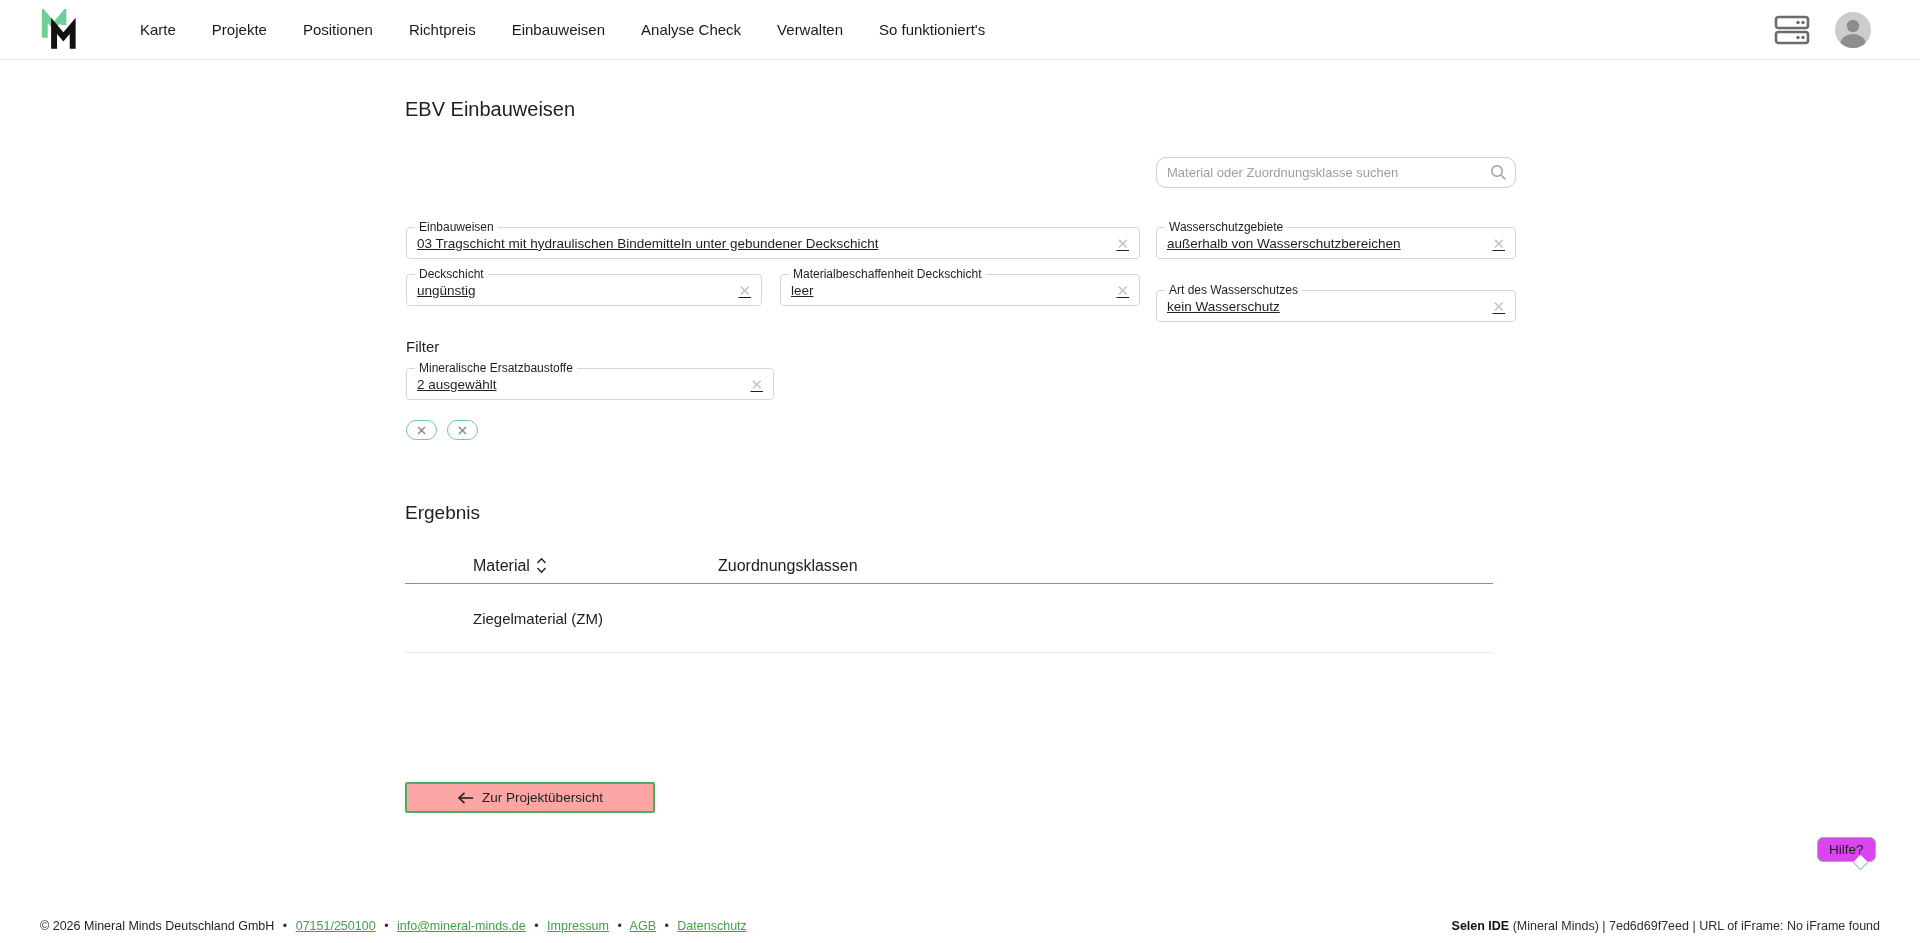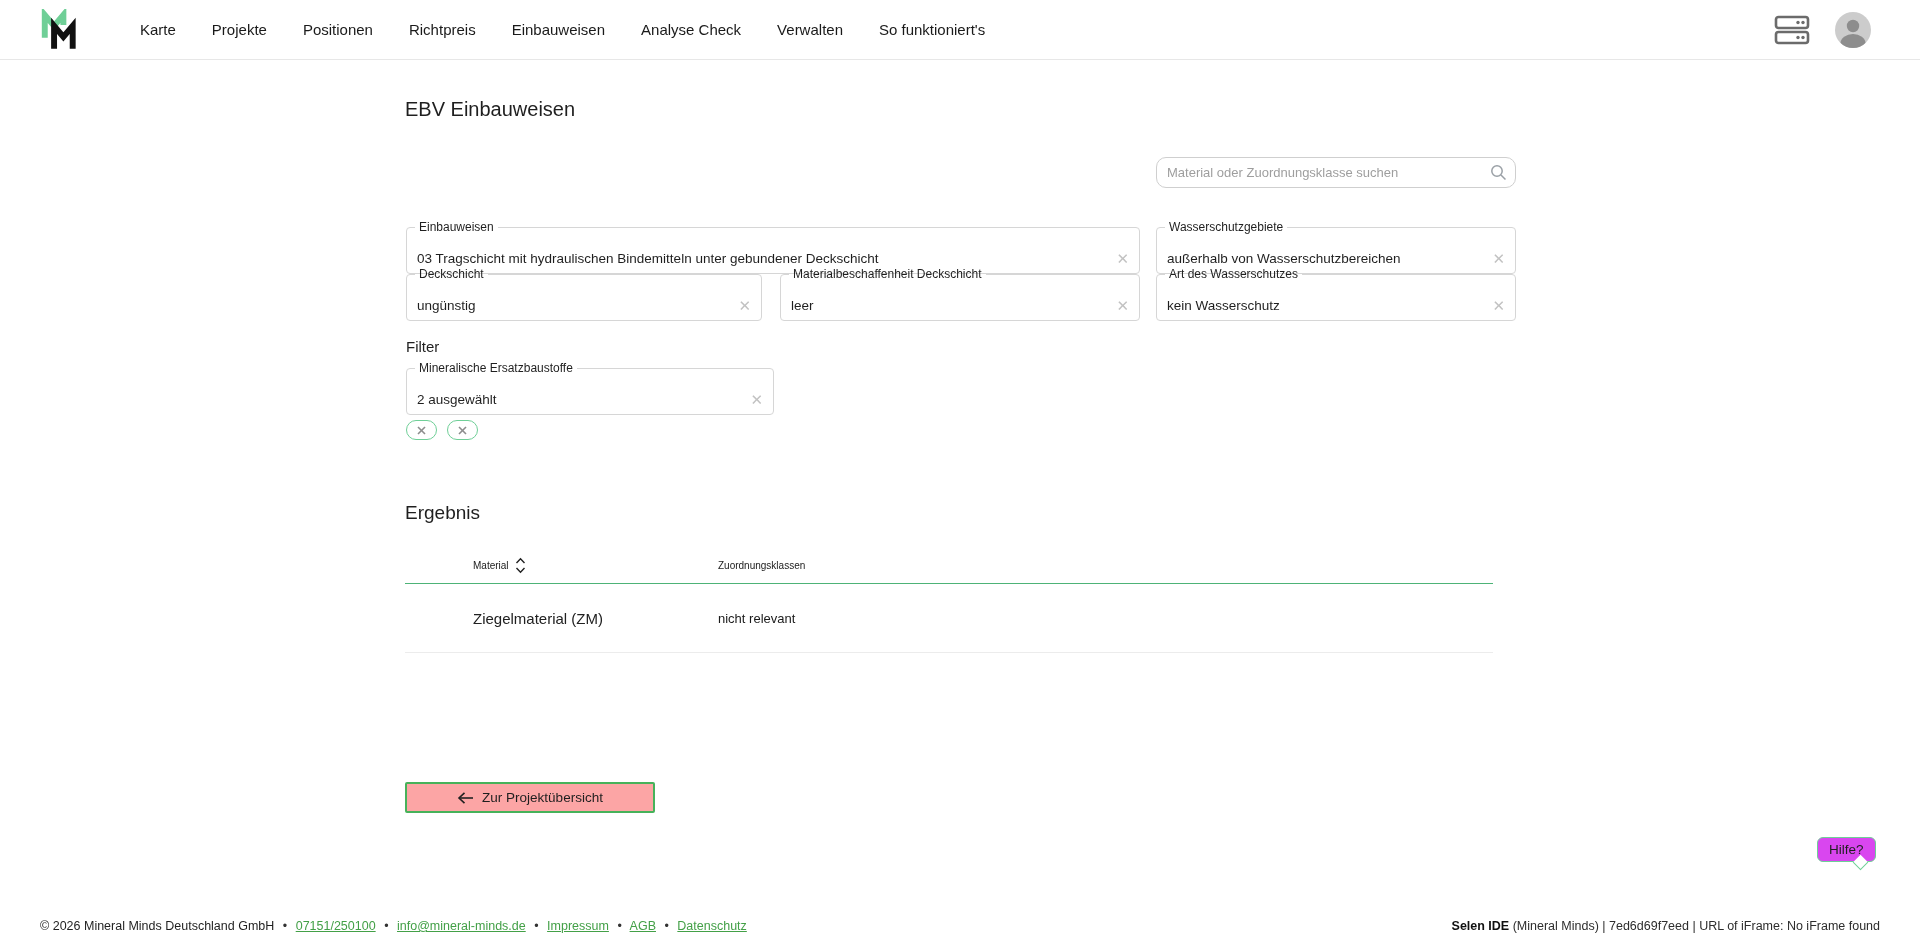--- a/index.html
+++ b/index.html
@@ -21,43 +21,43 @@
 
   .search-wrap { position:absolute; left:1156px; top:157px; width:360px; height:31px;
     border:1px solid #cfcfcf; border-radius:10px; background:#fff; display:flex; align-items:center; padding:0 8px 0 10px; }
   .search-input { flex:1; border:none; outline:none; font-size:13px; color:#444;
     font-family:"Liberation Sans", sans-serif; background:transparent; }
   .search-input::placeholder { color:#9e9e9e; }
 
   fieldset.fld { position:absolute; border:1px solid #d6d6d6; border-radius:4px;
     background:#fff; padding:0 10px 7px 10px; }
   fieldset.fld legend { font-size:12px; color:#1f1f1f; padding:0 4px; margin-left:-2px; line-height:1.15; }
-  .fld-row { display:flex; align-items:center; justify-content:space-between; margin-top:16px; }
+  .fld-row { display:flex; align-items:center; justify-content:space-between; margin-top:1px;text-decoration:underline; }
   .fld-value { font-size:13.5px; color:#1f1f1f; white-space:nowrap; overflow:hidden; }
   .fld-clear { color:#c2c2c2; font-size:15px; line-height:1; cursor:pointer; padding-left:8px; }
 
   .fld-1 { left:406px; top:221px; width:734px; }
   .fld-2 { left:1156px; top:221px; width:360px; }
   .fld-3 { left:406px; top:268px; width:356px; }
   .fld-4 { left:780px; top:268px; width:360px; }
-  .fld-5 { left:1156px; top:268px; width:360px; }
+  .fld-5 { left:1156px; top:284px; width:360px; }
   .fld-6 { left:406px; top:362px; width:368px; }
 
   .filter-heading { position:absolute; left:406px; top:338px; font-size:15px; color:#1f1f1f; }
 
   .chips { position:absolute; left:406px; top:420px; display:flex; gap:10px; }
   .chip { width:31px; height:20px; border:1px solid #6fcf97; border-radius:10px;
     display:flex; align-items:center; justify-content:center; cursor:pointer; background:#fff; }
 
   .results-heading { position:absolute; left:405px; top:502px; font-size:19px; color:#1f1f1f; }
 
   .table { position:absolute; left:405px; top:548px; width:1088px; }
   .thead { display:grid; grid-template-columns:68px 245px 1fr; align-items:center;
     height:36px; border-bottom:1px solid #4db377; }
-  .th { font-size:10px; color:#212121; display:flex; align-items:center; gap:6px; }
+  .th { font-size:16px; color:#212121; display:flex; align-items:center; gap:6px; }
   .th.sortable { cursor:pointer; }
   .trow { display:grid; grid-template-columns:68px 245px 1fr; align-items:center;
     height:69px; border-bottom:1px solid #ececec; }
   .td-material { font-size:15px; color:#212121; }
   .td-classes { display:flex; gap:28px; align-items:center; }
   .cls { font-size:13px; }
   .cls.active { color:#1a1a1a; }
   .cls.inactive { color:#9e9e9e; }
 
   .back-btn { position:absolute; left:405px; top:782px; width:250px; height:31px;
@@ -215,23 +215,20 @@
           <polyline points="1.5,11 5.5,15.2 9.5,11" fill="none" stroke="#212121" stroke-width="1.4"></polyline>
         </svg>
       </span>
       <span class="th">Zuordnungsklassen</span>
     </div>
 
 
     <div class="trow">
       <span></span>
       <span class="td-material">Ziegelmaterial (ZM)</span>
-      <span class="td-classes">
-        <span class="cls active">nicht relevant</span>
-      </span>
     </div>
   </div>
 
   <button class="back-btn">
     <svg width="17" height="14" viewBox="0 0 17 14">
       <line x1="16" y1="7" x2="2.5" y2="7" stroke="#212121" stroke-width="1.6"></line>
       <polyline points="7.5,1.8 2,7 7.5,12.2" fill="none" stroke="#212121" stroke-width="1.6"></polyline>
     </svg>
     <span>Zur Projektübersicht</span>
   </button>

